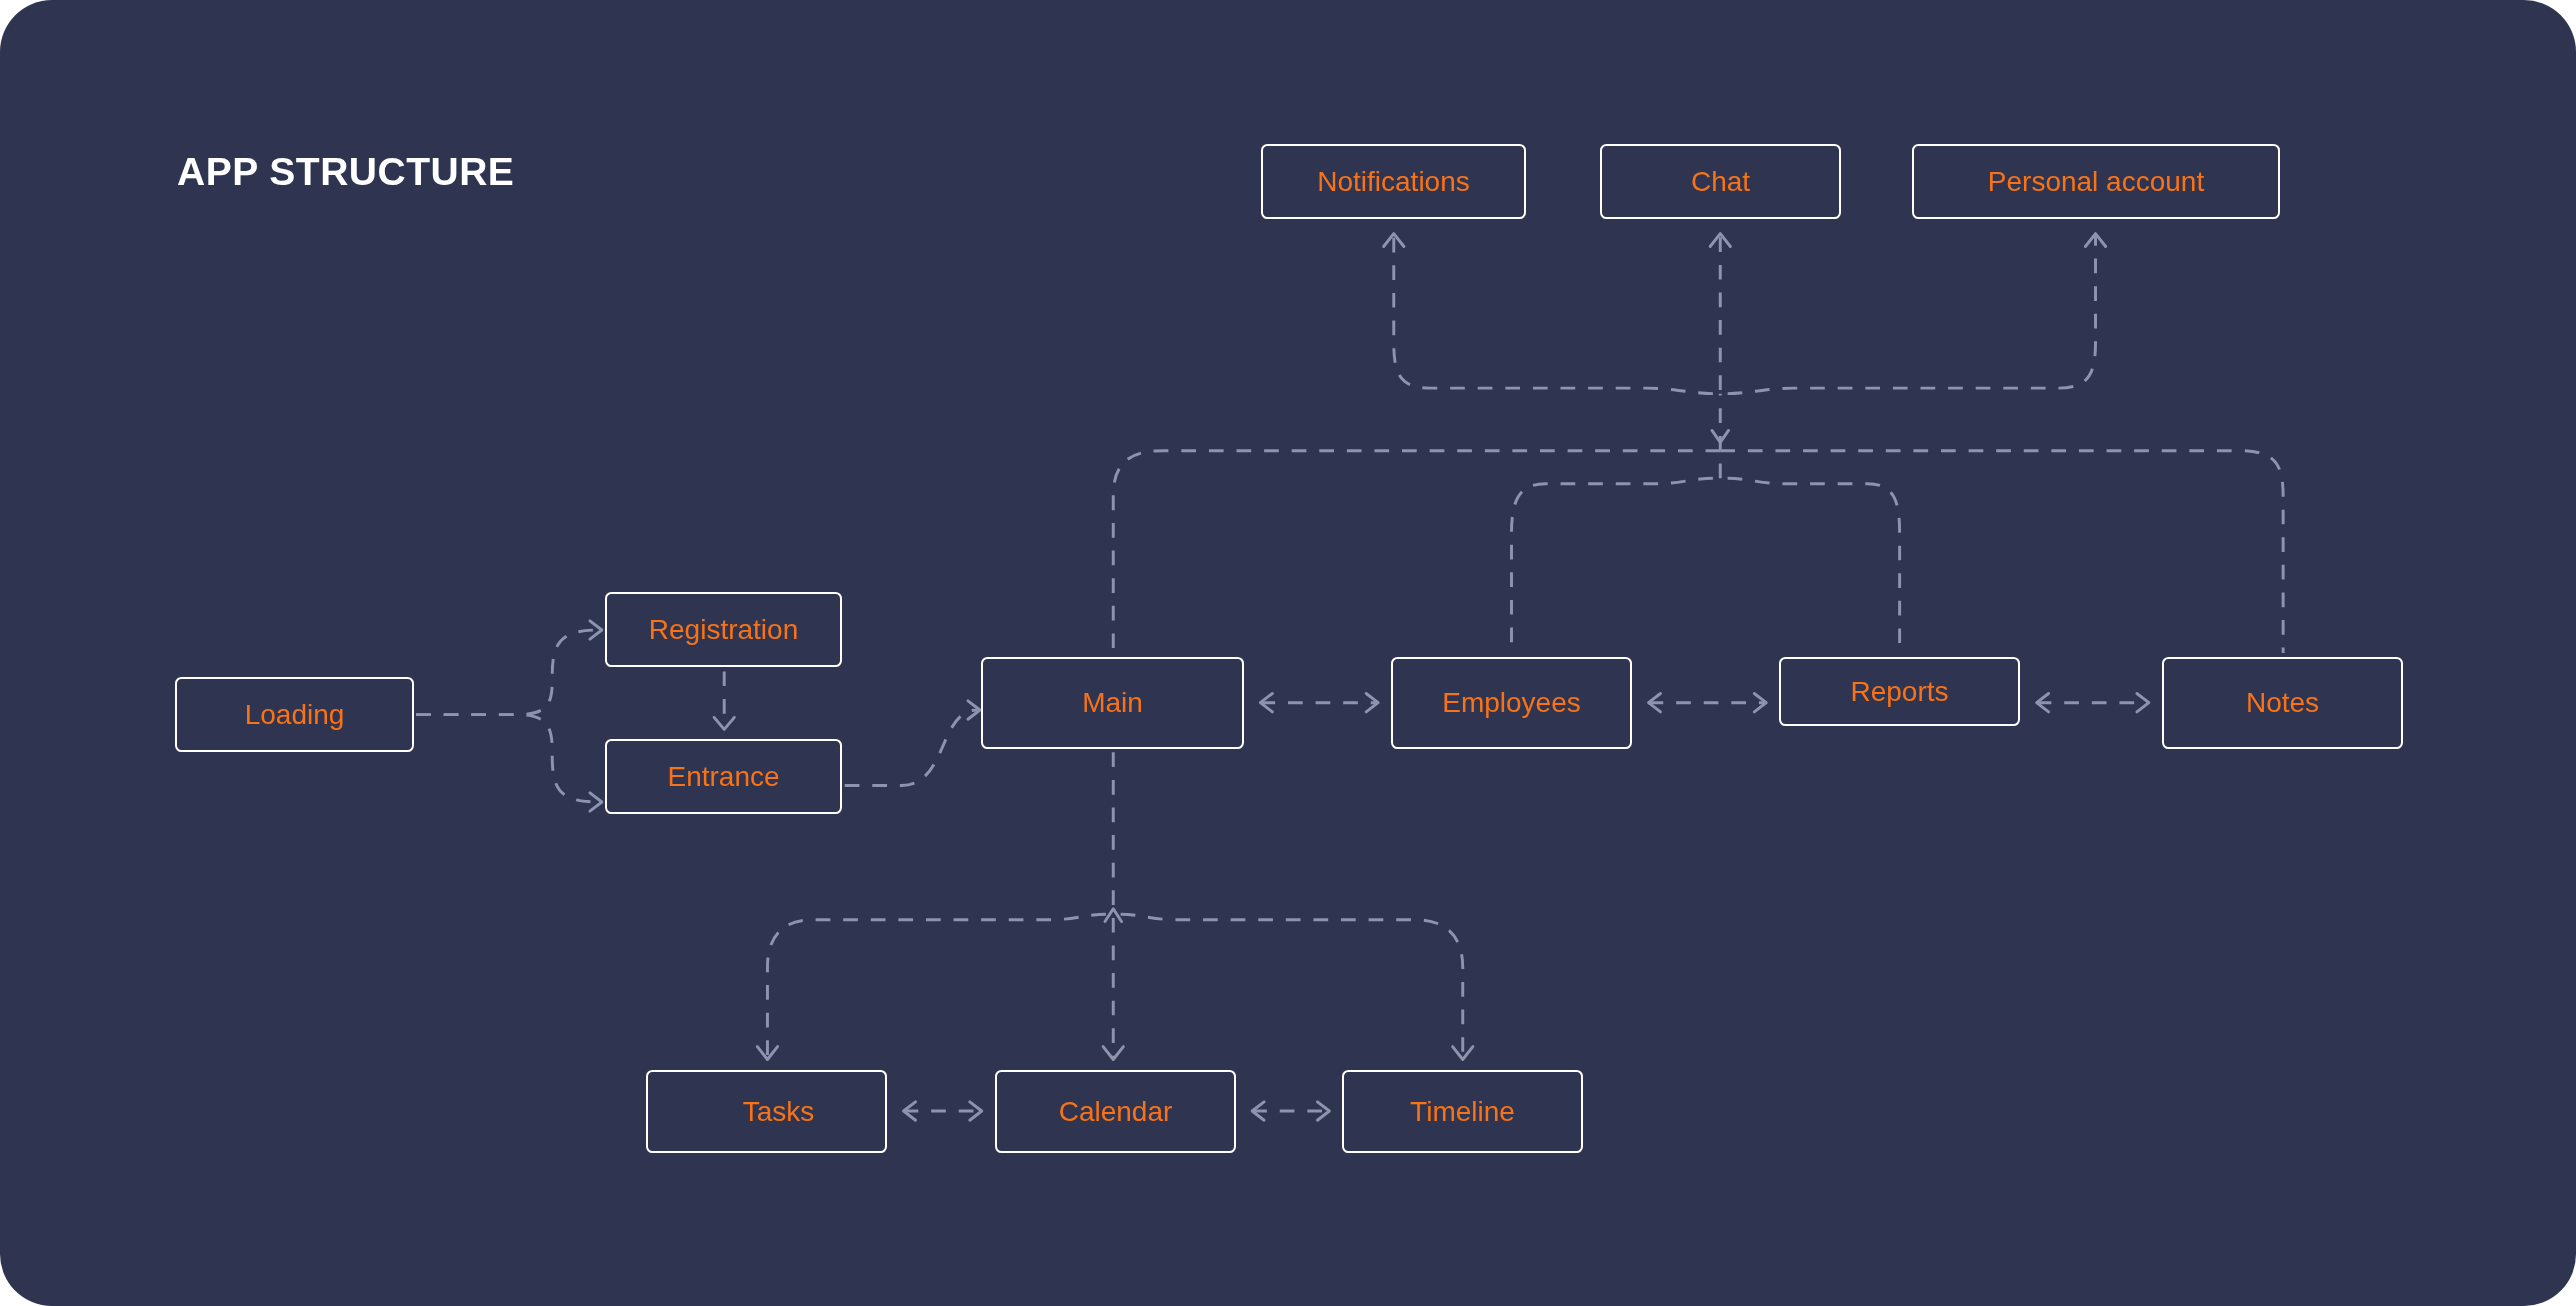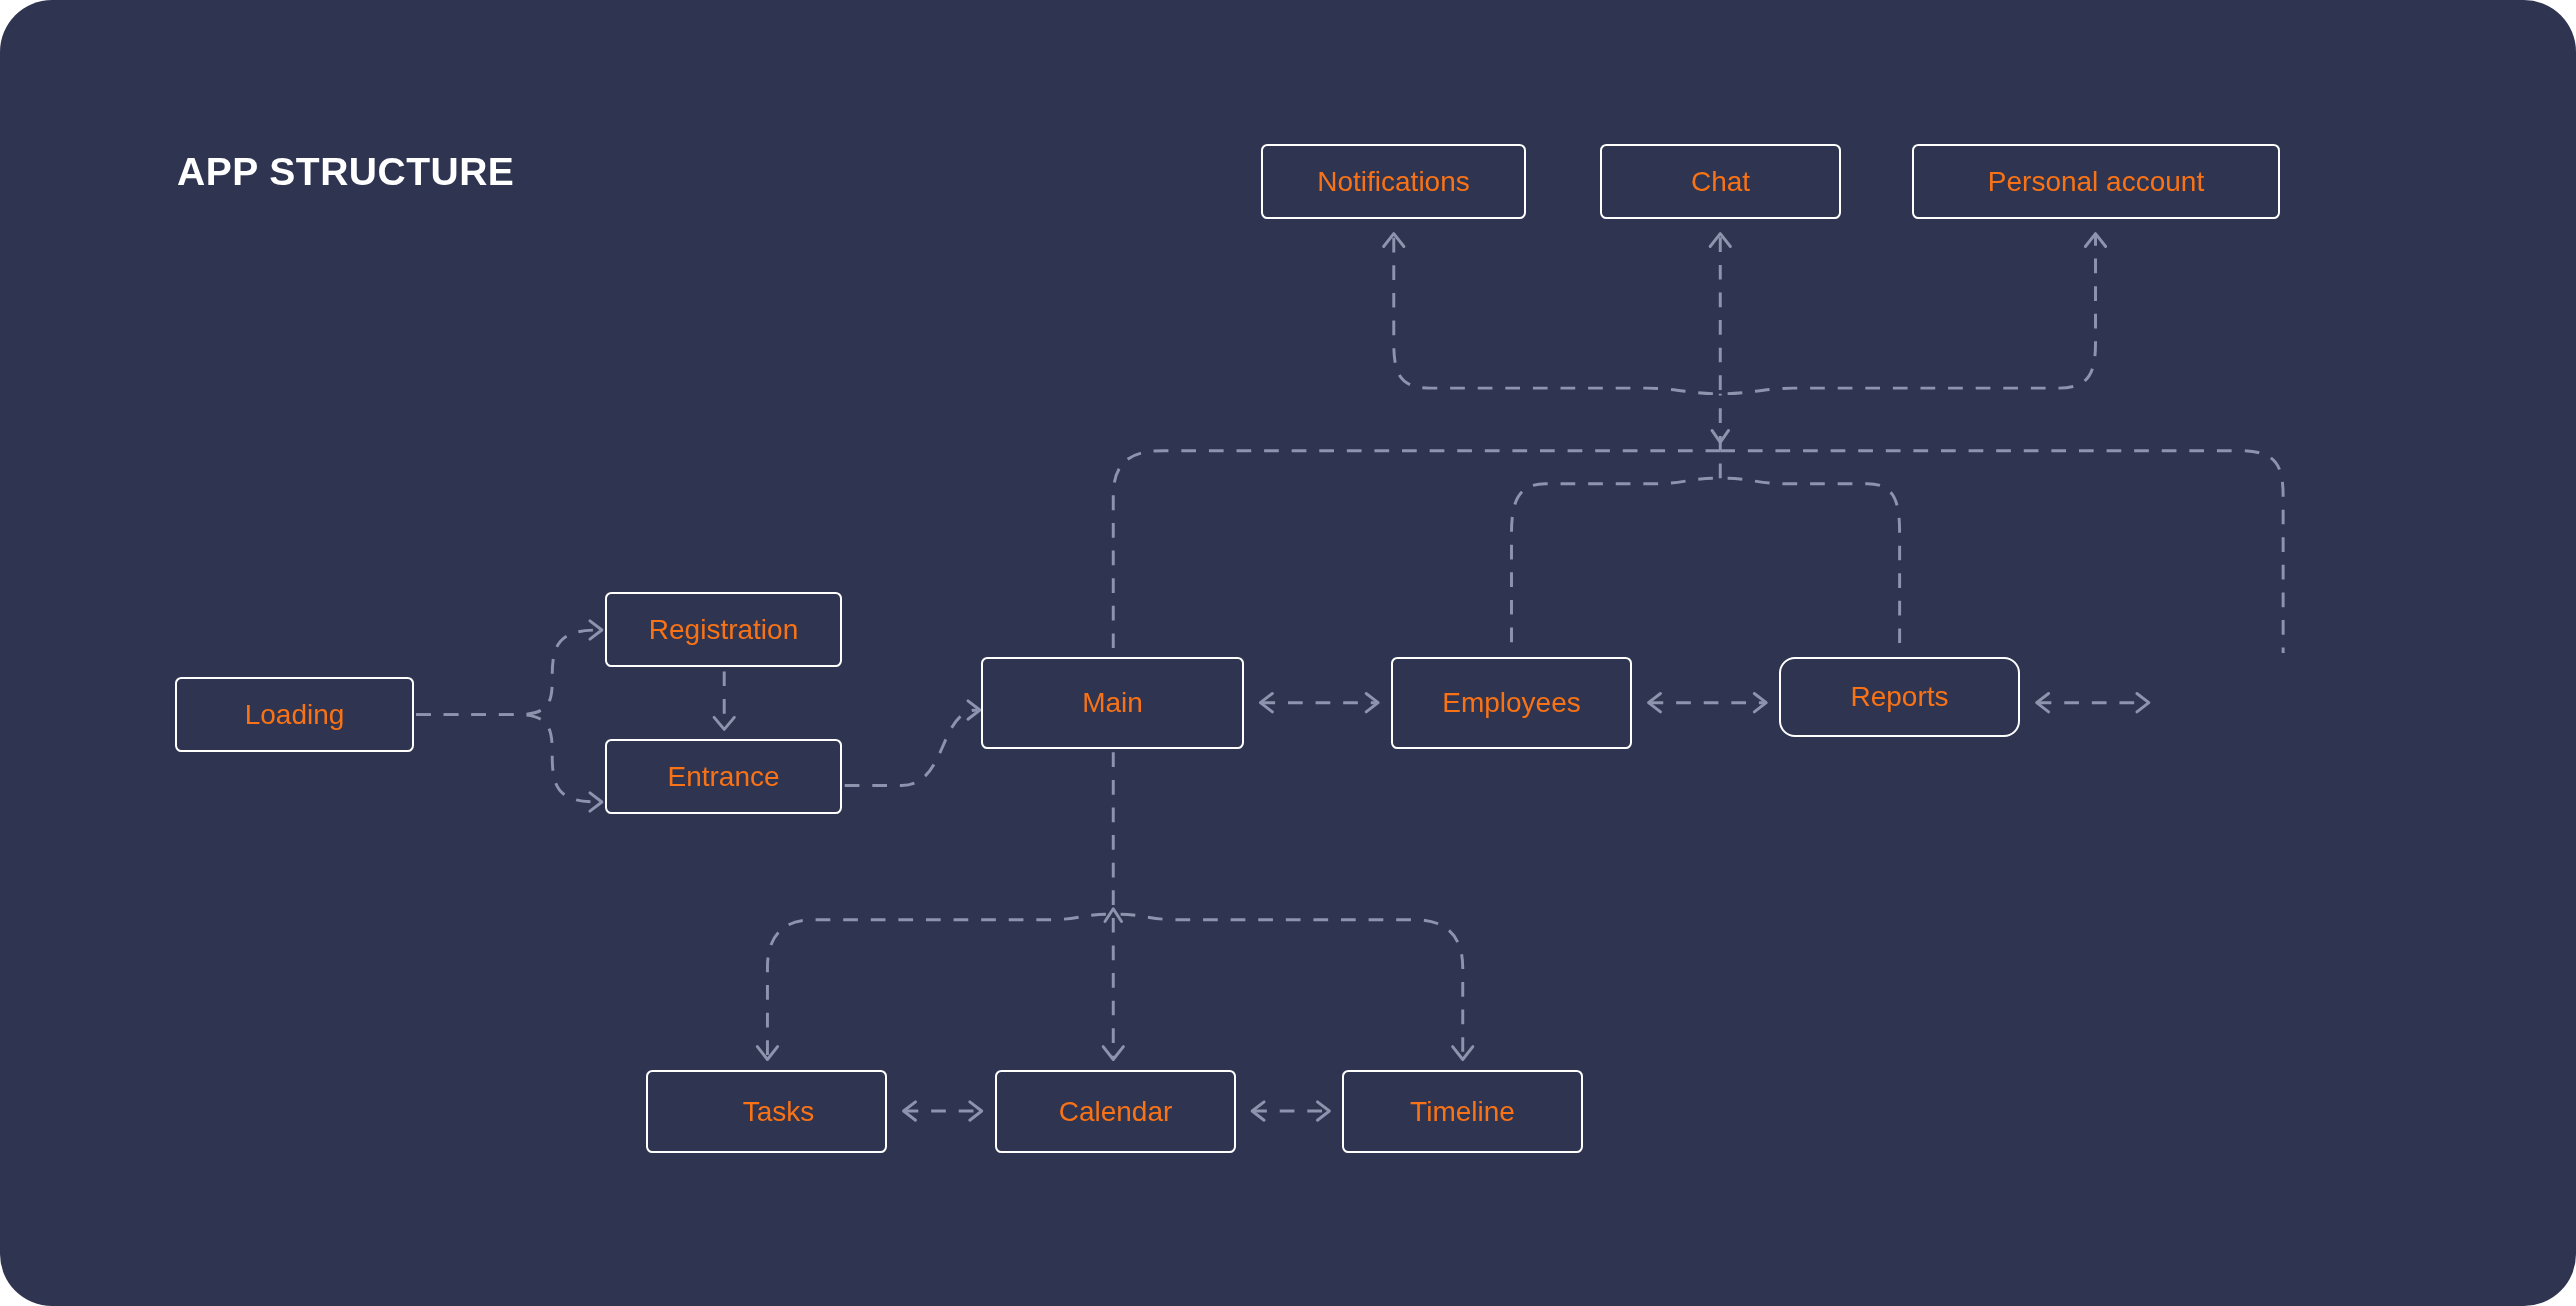--- a/index.html
+++ b/index.html
@@ -138,20 +138,21 @@
   <div class="node" style="left:1261px; top:144px;  width:265px; height:75px;">Notifications</div>
   <div class="node" style="left:1600px; top:144px;  width:241px; height:75px;">Chat</div>
   <div class="node" style="left:1912px; top:144px;  width:368px; height:75px;">Personal account</div>
 
   <div class="node" style="left:175px;  top:677px;  width:239px; height:75px;">Loading</div>
   <div class="node" style="left:605px;  top:592px;  width:237px; height:75px;">Registration</div>
   <div class="node" style="left:605px;  top:739px;  width:237px; height:75px;">Entrance</div>
 
   <div class="node" style="left:981px; top:657px;  width:263px; height:92px;">Main</div>
   <div class="node" style="left:1391px; top:657px;  width:241px; height:92px;">Employees</div>
-  <div class="node" style="left:1779px; top:657px;  width:241px; height:80px;border-radius:16px;">Reports</div>
+  <div class="node" style="left:1779px; top:657px;  width:241px; height:69px;">Reports</div>
+  <div class="node" style="left:2162px; top:657px;  width:241px; height:92px;">Notes</div>
 
   <div class="node" style="left:646px;  top:1070px; width:241px; height:83px;padding-left:24px;">Tasks</div>
   <div class="node" style="left:995px; top:1070px; width:241px; height:83px;">Calendar</div>
   <div class="node" style="left:1342px; top:1070px; width:241px; height:83px;">Timeline</div>
 
 </div>
 
 
 </body></html>

